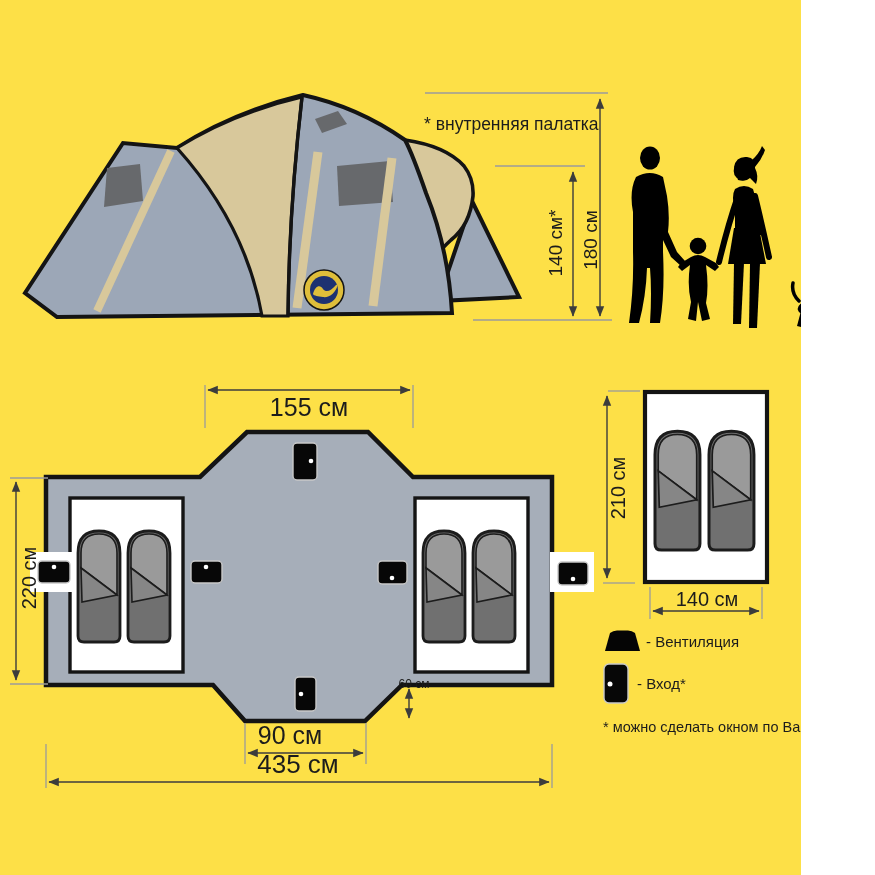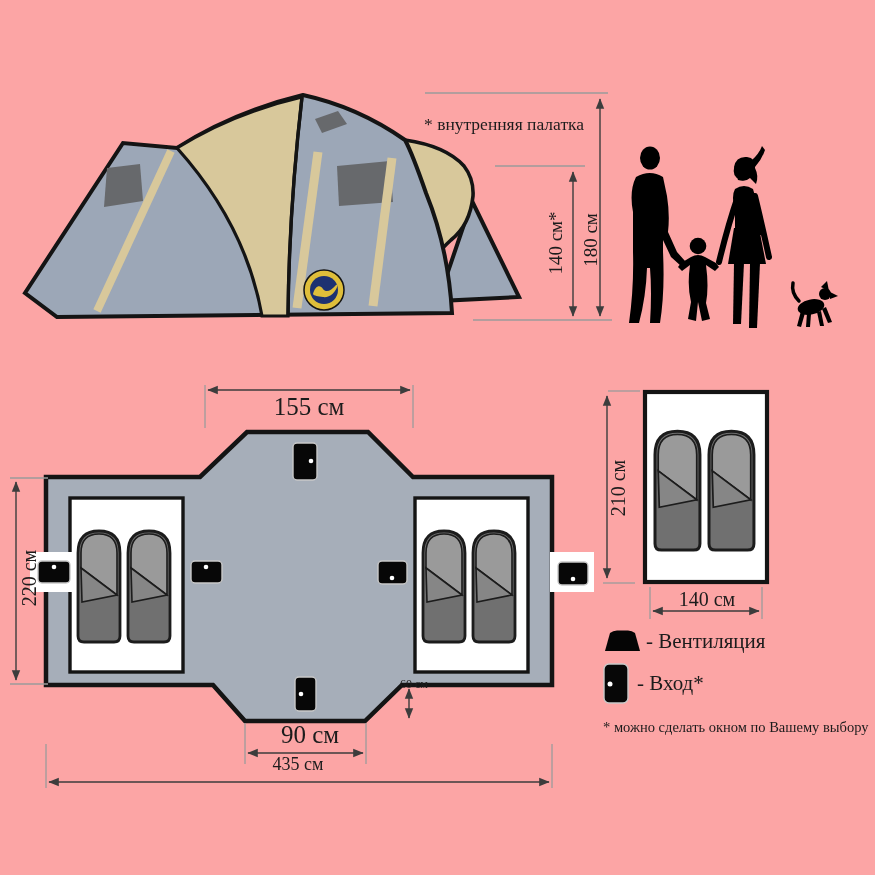--- a/index.html
+++ b/index.html
@@ -1,28 +1,28 @@
 <!DOCTYPE html>
 <html><head>
 <meta charset="utf-8">
 <style>
   html,body{margin:0;padding:0;background:#fff;}
-  .canvas{position:relative;width:875px;height:875px;background:#fca5a5;overflow:hidden;
-          font-family:Liberation Serif, serif;color:#1c1c1c;}
+  .canvas{position:relative;width:801px;height:875px;background:#fde047;overflow:hidden;
+          font-family:Liberation Sans, sans-serif;color:#1c1c1c;}
   svg{position:absolute;left:0;top:0;}
   .lbl{position:absolute;transform:translate(-50%,-50%);white-space:nowrap;color:#1c1c1c;}
   .lbl-left{position:absolute;transform:translateY(-50%);white-space:nowrap;color:#1c1c1c;}
   .rot{transform:translate(-50%,-50%) rotate(-90deg);}
   .f-note{font-size:17.5px;}
   .f-dim{font-size:19px;}
   .f-dim-m{font-size:20px;}
   .f-dim-l{font-size:25px;}
-  .f-dim-xl{font-size:18px;}
+  .f-dim-xl{font-size:26px;}
   .f-dim-s{font-size:12px;}
-  .f-legend{font-size:21px;}
+  .f-legend{font-size:15px;}
   .f-foot{font-size:14.5px;}
   
   .outline{stroke:#141414;fill:none;}
   .door{fill:#070707;stroke:#c9c9c9;stroke-width:1.4;}
   .dot{fill:#ffffff;}
   .bag-body{fill:#707070;stroke:#1c1c1c;stroke-width:2.8;}
   .bag-open{fill:#9a9a9a;stroke:#1c1c1c;stroke-width:1.6;}
   .bag-flap{fill:#868686;stroke:#1c1c1c;stroke-width:1.6;}
   .dim{stroke:#3c3c3c;stroke-width:1.4;fill:none;marker-start:url(#arr);marker-end:url(#arr);}
   .ext{stroke:#9b9b9b;stroke-width:1.3;fill:none;}
@@ -187,21 +187,21 @@
   </g>
 </svg>
 
 <div class="lbl-left f-note" style="left:424px;top:124px;">* внутренняя палатка</div>
 
 <div class="lbl rot f-dim" style="left:556px;top:243px;">140 см*</div>
 <div class="lbl rot f-dim" style="left:591px;top:240px;">180 см</div>
 
 <div class="lbl f-dim-l" style="left:309px;top:407px;">155 см</div>
 <div class="lbl rot f-dim-m" style="left:29px;top:578px;">220 см</div>
-<div class="lbl f-dim-l" style="left:310px;top:735px;">90 см</div>
+<div class="lbl f-dim-l" style="left:290px;top:735px;">90 см</div>
 <div class="lbl f-dim-xl" style="left:298px;top:764px;">435 см</div>
 <div class="lbl f-dim-s" style="left:390px;top:684px;margin-left:24px;">60 см</div>
 
 <div class="lbl rot f-dim-m" style="left:618px;top:488px;">210 см</div>
 <div class="lbl f-dim-m" style="left:707px;top:599px;">140 см</div>
 
 <div class="lbl-left f-legend" style="left:646px;top:641px;">- Вентиляция</div>
 <div class="lbl-left f-legend" style="left:637px;top:683px;text-align:center;">- Вход*</div>
 <div class="lbl-left f-foot" style="left:603px;top:727px;">* можно сделать окном по Вашему выбору</div>
 

